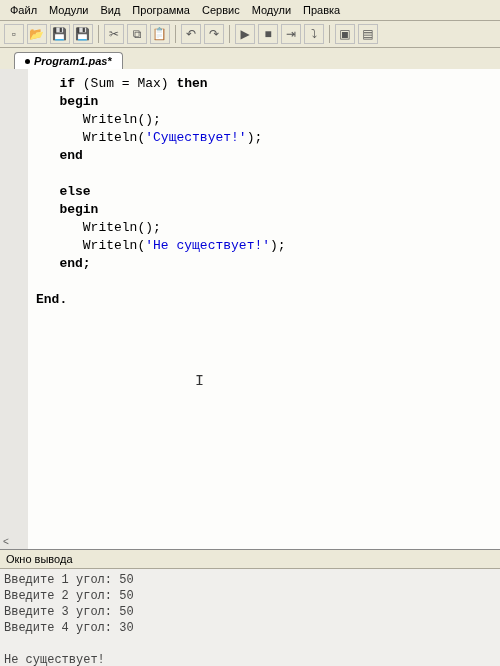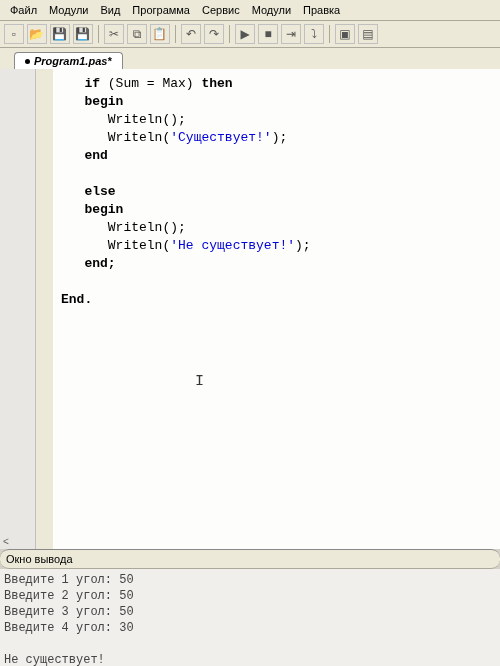--- a/index.html
+++ b/index.html
@@ -81,21 +81,21 @@
       position: absolute;
       left: 0;
       top: 0;
       width: 36px;
       height: 100%;
       background: #e8e7e3;
       border-right: 1px solid #c0c0c0;
     }
     .code {
       position: absolute;
-      left: 53px;
+      left: 28px;
       right: 0;
       top: 0;
       height: 100%;
       background: #fdfdfb;
       padding: 6px 8px;
       font-family: "Courier New", monospace;
       font-size: 13px;
       line-height: 18px;
       color: #000;
       white-space: pre;
@@ -118,21 +118,20 @@
       font-size: 10px;
       color: #666;
     }
     .output-header {
       background: #ece9d8;
       border-top: 1px solid #888;
       border-bottom: 1px solid #aca899;
       padding: 3px 6px;
       font-size: 11px;
       color: #000;
-      border-radius: 9px;
     }
     .output {
       background: #f0efec;
       font-family: "Courier New", monospace;
       font-size: 12px;
       line-height: 16px;
       color: #444;
       padding: 3px 4px;
       height: 110px;
       white-space: pre;

